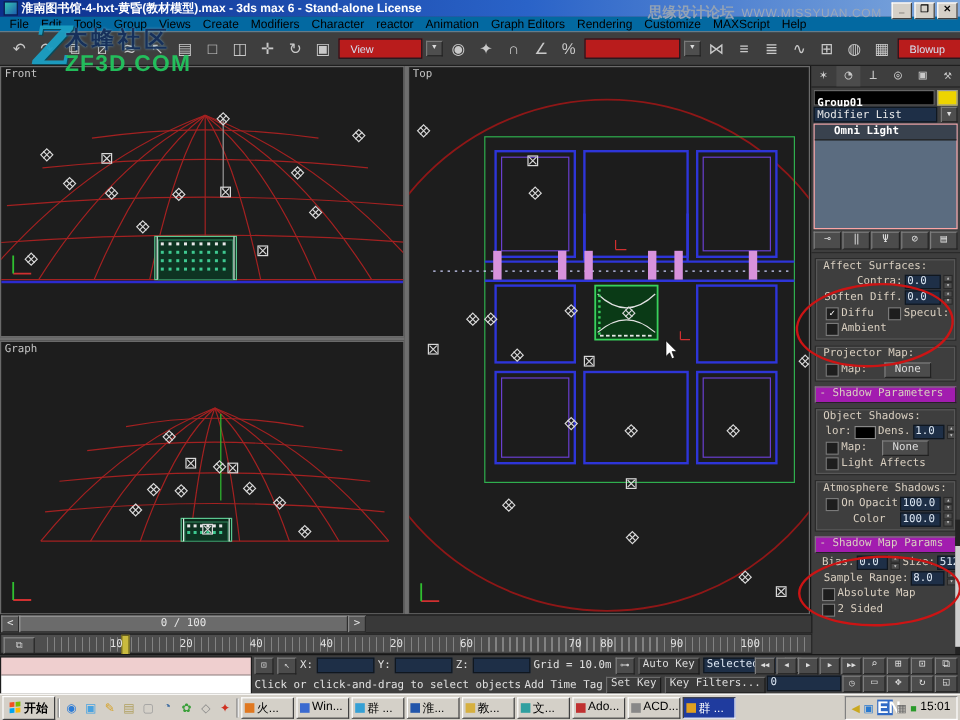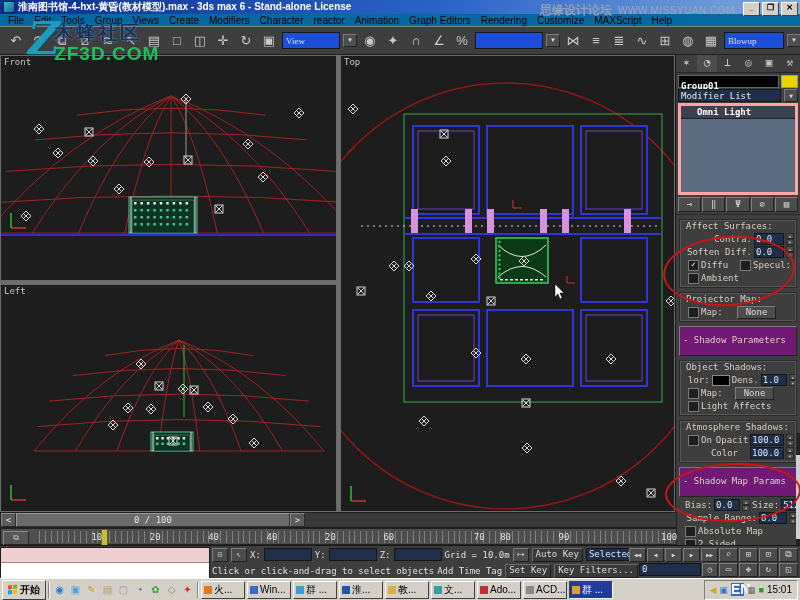--- a/index.html
+++ b/index.html
@@ -17,22 +17,22 @@
     font-size:8px;line-height:10px;text-align:center;color:#000;font-weight:bold;}
   .menubar{position:absolute;left:0;top:14px;width:800px;height:13px;background:#0369a1;
     border-bottom:1px solid #808080;display:flex;align-items:center;padding-left:3px;box-sizing:border-box;
     font-size:10px;color:#000;}
   .menu-item{padding:0 5px;white-space:nowrap;}
   
   .toolbar{position:absolute;left:0;top:27px;width:800px;height:28px;background:#3e3e3e;
     border-bottom:1px solid #1f1f1f;display:flex;align-items:center;gap:3px;padding:0 6px;box-sizing:border-box;}
   .tb-icon{width:20px;height:21px;color:#c9c9c9;font-size:13px;display:flex;align-items:center;
     justify-content:center;flex:0 0 auto;}
-  .tb-dd{height:15px;background:#1d4ed8;border:1px solid #101820;color:#d5e2f2;font-size:9px;
-    display:flex;align-items:center;padding:0 3px;font-family:Liberation Serif, serif;flex:0 0 auto;}
+  .tb-dd{height:15px;background:#b91c1c;border:1px solid #101820;color:#d5e2f2;font-size:9px;
+    display:flex;align-items:center;padding:0 9px;font-family:Liberation Sans, sans-serif;flex:0 0 auto;}
   .dd-arrow{width:12px;height:11px;background:#4e4e4e;border:1px solid;border-color:#7a7a7a #222 #222 #7a7a7a;
     color:#ddd;text-align:center;font-size:6px;line-height:11px;margin-left:3px;flex:0 0 auto;}
   
   .vp{position:absolute;background:#1d1d1d;border:1px solid #6a6a6a;box-sizing:border-box;}
   .vp svg{position:absolute;left:0;top:0;}
   .vp-label{position:absolute;top:1px;left:3px;color:#c4c4c4;z-index:3;
     font:9px "DejaVu Sans Mono",monospace;}
   #vp-front{left:0;top:55px;width:337px;height:226px;}
   #vp-left{left:0;top:284px;width:337px;height:228px;}
   #vp-top{left:340px;top:55px;width:335px;height:457px;}
@@ -43,39 +43,39 @@
     border-left:1px solid #171717;box-sizing:border-box;color:#d9cfc0;
     font-family:"DejaVu Sans Mono",monospace;font-size:9px;overflow:hidden;}
   .tabs{display:flex;height:17px;border-bottom:1px solid #242424;}
   .tab{flex:1;color:#c9c9c9;text-align:center;font-size:11px;line-height:16px;}
   .tab.active{background:#4c4c4c;}
   .objrow{display:flex;margin:2px 2px 1px;gap:2px;height:13px;}
   .objname{flex:1;background:#000;color:#fff;border:1px solid #666;padding:4px 2px;font-weight:bold;line-height:12px;}
   .swatch{width:15px;border:1px solid #999;}
   .modlist{display:flex;margin:1px 2px;height:13px;}
   .modlist-field{flex:1;background:#1e2f47;color:#e9e9e9;border:1px solid #101820;padding:0 2px;line-height:12px;}
-  .stack{height:86px;background:#5b6c80;border:3px solid #fca5a5;margin:1px 2px;}
+  .stack{height:86px;background:#5b6c80;border:1px solid #fca5a5;margin:1px 2px;}
   .stack-row{background:#39424e;color:#fff;padding:1px 3px 1px 16px;border-bottom:1px solid #222;font-weight:bold;}
   .stackbtns{display:flex;gap:1px;padding:1px 2px 2px;border-bottom:1px solid #2a2a2a;}
   .sbtn{flex:1;height:13px;background:#4c4c4c;border:1px solid;border-color:#7d7d7d #222 #222 #7d7d7d;
     color:#ddd;font-size:9px;text-align:center;line-height:12px;}
   .groupbox{border:1px solid #2b2b2b;outline:1px solid #575757;outline-offset:-2px;
     margin:4px 3px 3px;padding:1px 2px 2px;}
   .gb-title{color:#d9cfc0;padding:0 0 1px 4px;}
   .prow{display:flex;align-items:center;justify-content:flex-end;margin:1px 0;gap:2px;height:12px;}
   .prow.left{justify-content:flex-start;padding-left:6px;}
   .pfield{background:#1e2f47;color:#dce6f2;border:1px solid #10171f;padding:0 1px;height:10px;line-height:10px;
     text-align:left;flex:0 0 auto;}
   .spin{width:8px;height:12px;display:inline-flex;flex-direction:column;flex:0 0 auto;}
   .spin i{flex:1;font-style:normal;font-size:5px;line-height:4px;background:#4c4c4c;
     border:1px solid #2a2a2a;color:#ccc;text-align:center;}
   .chk{width:9px;height:9px;background:#1e1e1e;border:1px solid #7a7a7a;display:inline-block;
     color:#fff;font-size:8px;line-height:8px;text-align:center;flex:0 0 auto;}
-  .rollout{height:12px;background:#701a75;border:1px solid;border-color:#7a7a7a #242424 #242424 #7a7a7a;
-    color:#d9cfc0;padding:8px 3px;margin:4px 3px 2px;line-height:11px;}
+  .rollout{height:12px;background:#a21caf;border:1px solid;border-color:#7a7a7a #242424 #242424 #7a7a7a;
+    color:#d9cfc0;padding:0 3px;margin:4px 3px 2px;line-height:11px;}
   .btn-none{background:#4c4c4c;border:1px solid;border-color:#7d7d7d #222 #222 #7d7d7d;color:#ddd;
     padding:0 8px;height:11px;line-height:10px;flex:0 0 auto;}
   .cswatch{width:16px;height:9px;background:#000;border:1px solid #888;flex:0 0 auto;}
   .cmd-scroll{position:absolute;right:0;top:378px;width:4px;height:112px;background:#232323;}
   .cmd-thumb{position:absolute;left:0;top:22px;width:4px;height:84px;background:#cfcfcf;}
   
   #timeslider{position:absolute;left:0;top:512px;width:677px;height:16px;background:#393939;
     border:1px solid #1f1f1f;box-sizing:border-box;display:flex;align-items:stretch;
     font-family:"DejaVu Sans Mono",monospace;color:#e6e6e6;font-size:9px;}
   .ts-arrow{width:13px;background:#5a5a5a;border:1px solid;border-color:#8a8a8a #2a2a2a #2a2a2a #8a8a8a;
@@ -303,21 +303,21 @@
         <path d="M185 38L190 43L185 48L180 43Z" fill="none" stroke="#d8d8d8"></path>
         <path d="M182 40L188 46M182 46L188 40" stroke="#d8d8d8"></path>
         <path d="M298 52L303 57L298 62L293 57Z" fill="none" stroke="#d8d8d8"></path>
         <path d="M295 54L301 60M295 60L301 54" stroke="#d8d8d8"></path>
         <path d="M25 155L30 160L25 165L20 160Z" fill="none" stroke="#d8d8d8"></path>
         <path d="M22 157L28 163M22 163L28 157" stroke="#d8d8d8"></path>
       </svg>
   </div>
   <div class="hsplit"></div>
   <div class="vp" id="vp-left">
-    <span class="vp-label">Left</span>
+    <span class="vp-label">Graph</span>
     <svg id="left-svg" width="335" height="226" viewBox="0 0 335 226">
         <path d="M33 166L323 166" stroke="#a32121"></path>
         <path d="M36.552518580216514 141.57999999999998 Q 178 127.57999999999998 319.44748141978346 141.57999999999998" stroke="#a32121" fill="none"></path>
         <path d="M48.51085952868482 116.05 Q 178 102.05 307.4891404713152 116.05" stroke="#a32121" fill="none"></path>
         <path d="M71.68424387702453 90.52 Q 178 76.52 284.3157561229755 90.52" stroke="#a32121" fill="none"></path>
         <path d="M104.00736523139616 70.54 Q 178 56.540000000000006 251.99263476860384 70.54" stroke="#a32121" fill="none"></path>
         <path d="M33 166 Q 98.25 86.08 178 55" stroke="#a32121" fill="none"></path>
         <path d="M74.42857142857143 166 Q 121.03571428571428 86.08 178 55" stroke="#a32121" fill="none"></path>
         <path d="M115.85714285714286 166 Q 143.82142857142856 86.08 178 55" stroke="#a32121" fill="none"></path>
         <path d="M157.28571428571428 166 Q 166.60714285714286 86.08 178 55" stroke="#a32121" fill="none"></path>
@@ -629,21 +629,21 @@
     <div class="tb-caret"></div>
   <span class="tick-num" style="left: 90.4px;">10</span>
       <span class="tick-num" style="left: 148.8px;">20</span>
       <span class="tick-num" style="left: 207.2px;">40</span>
       <span class="tick-num" style="left: 265.6px;">40</span>
       <span class="tick-num" style="left: 324px;">20</span>
       <span class="tick-num" style="left: 382.4px;">60</span>
       <span class="tick-num" style="left: 440.8px; margin-left: 32px;">70</span>
       <span class="tick-num" style="left: 499.2px;">80</span>
       <span class="tick-num" style="left: 557.6px;">90</span>
-      <span class="tick-num" style="left: 616px; padding-left: 44px;">100</span>
+      <span class="tick-num" style="left: 616px;">100</span>
     </div>
 
   <div id="status">
     <div class="listener">
       <div class="pink"></div>
       <div class="white"></div>
     </div>
     <div class="srow" id="srow1">
       <span class="sicon">⊡</span>
       <span class="sicon">↖</span>

